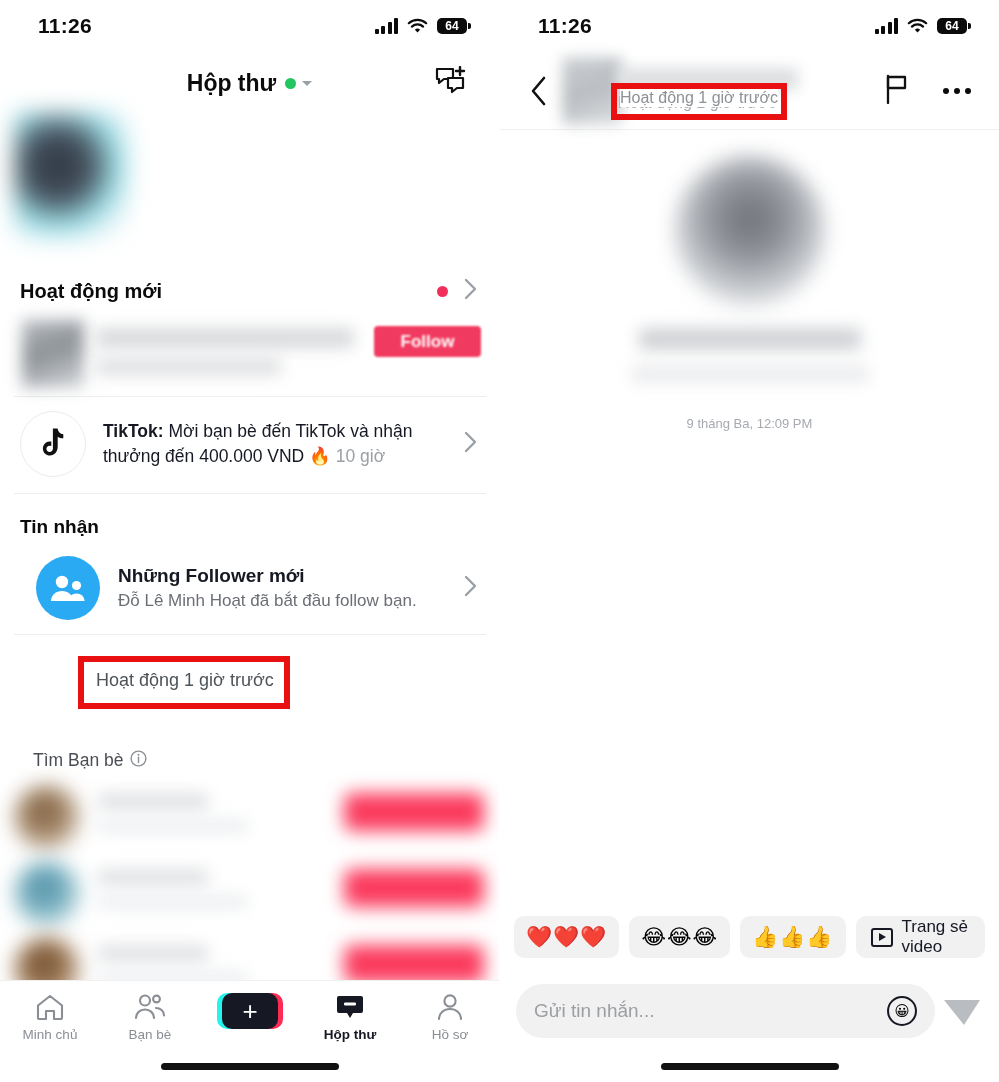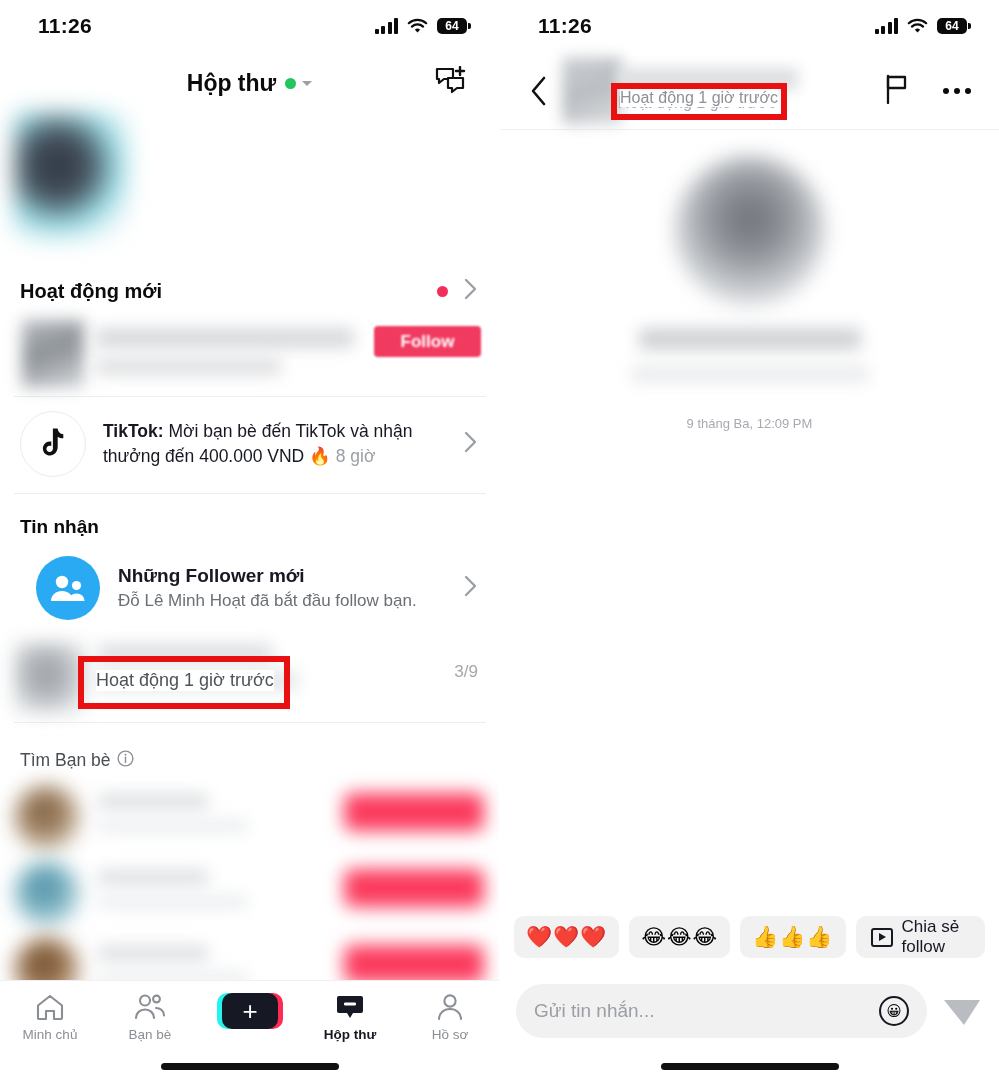--- a/index.html
+++ b/index.html
@@ -117,21 +117,21 @@
   .msg-row2 { position: relative; height: 88px; }
   .msg-row2 .av {
     position:absolute; left:14px; top:8px; width:72px; height:72px;
     background: radial-gradient(circle at 45% 45%, #9a9ea3 0%, #b6babe 40%, #e6e8ea 75%, #f4f5f6 100%);
     filter: blur(9px);
   }
   .msg-row2 .n1 { position:absolute; left:98px; top:10px; width:175px; height:18px; background:#dcdee0; filter:blur(8px); border-radius:4px; }
   .msg-row2 .n2 { position:absolute; left:98px; top:38px; width:200px; height:18px; background:#e2e4e6; filter:blur(8px); border-radius:4px; }
   .msg-count { position:absolute; right:22px; top:28px; font-size:17px; color:#a4a8ad; }
 
-  .find-head { display:flex; gap:7px; padding: 12px 0 8px 20px; }
+  .find-head { display:flex; gap:7px; padding: 12px 0 8px 20px; margin-left: 13px; }
   .find-head .t { font-size: 17.5px; color: #4a4e54; }
   .find-list { position: relative; height: 212px; }
   .fl-item { position: absolute; left: 0; width: 500px; height: 78px; }
   .fl-item .av {
     position:absolute; left:14px; top:6px; width:66px; height:66px; border-radius:50%;
     filter: blur(10px);
   }
   .fl-item .n  { position:absolute; left:98px; top:14px; width:110px; height:17px; background:#e0e2e4; filter:blur(8px); border-radius:4px; }
   .fl-item .n2 { position:absolute; left:98px; top:40px; width:150px; height:14px; background:#eceef0; filter:blur(8px); border-radius:4px; }
   .fl-item .btn {
@@ -225,21 +225,21 @@
     display:flex; align-items:center; justify-content:center; flex: 0 0 22px;
   }
   .play-box::after {
     content:""; width:0; height:0; border-left: 7px solid #161823;
     border-top: 4.5px solid transparent; border-bottom: 4.5px solid transparent;
     margin-left: 2px;
   }
 
   .composer {
     position: absolute; left: 0; bottom: 44px; width: 499px;
-    display: flex; align-items: center; gap: 14px; padding: 0 16px;
+    display: flex; align-items: center; gap: 6px; padding: 0 16px;
   }
   .input-pill {
     flex: 1; height: 54px; background: #f1f1f2; border-radius: 27px;
     display: flex; align-items: center; padding: 0 18px; position: relative;
   }
   .input-pill input {
     border: none; outline: none; background: transparent; flex: 1;
     font-size: 19px; color: #161823; font-family: inherit;
   }
   .input-pill input::placeholder { color: #9b9fa4; }
@@ -330,21 +330,21 @@
 
       <div class="row-sep"></div>
 
       <div class="tiktok-row">
         <div class="tt-circle">
           <svg width="30" height="34" viewBox="0 0 30 34">
             <path d="M19.6 1.5c.4 3.4 2.4 5.5 5.7 5.7v4.1c-1.9.2-3.6-.4-5.6-1.6v9.9c0 6.4-5.1 10.6-10.6 8.4-3.5-1.4-5-5.4-3.8-9 1.1-3.3 4.5-5.1 8-4.4v4.4c-.5-.2-1.1-.3-1.7-.3-1.8 0-3.2 1.4-3.2 3.1s1.4 3.2 3.2 3.2c1.8 0 3.3-1.4 3.3-3.2V1.5z" fill="#111"></path>
           </svg>
         </div>
         <div class="tt-text">
-          <b>TikTok:</b><span> Mời bạn bè đến TikTok và nhận thưởng đến 400.000 VND 🔥 </span><span class="tt-time">8 giờ</span>
+          <b>TikTok:</b><span> Mời bạn bè đến TikTok và nhận thưởng đến 400.000 VND 🔥 </span><span class="tt-time">10 giờ</span>
         </div>
         <span class="chev">
           <svg width="14" height="22" viewBox="0 0 14 22">
               <path d="M2 2l9 9-9 9" stroke="#9aa0a6" stroke-width="2.4" fill="none" stroke-linecap="round" stroke-linejoin="round"></path>
             </svg>
         </span>
       </div>
 
       <div class="row-sep"></div>
     </div>
@@ -365,26 +365,20 @@
           <div class="msg-title">Những Follower mới</div>
           <div class="msg-sub">Đỗ Lê Minh Hoạt đã bắt đầu follow bạn.</div>
         </div>
         <span class="chev">
           <svg width="14" height="22" viewBox="0 0 14 22">
               <path d="M2 2l9 9-9 9" stroke="#9aa0a6" stroke-width="2.4" fill="none" stroke-linecap="round" stroke-linejoin="round"></path>
             </svg>
         </span>
       </div>
 
-      <div class="msg-row2">
-        <div class="av"></div>
-        <div class="n1"></div>
-        <div class="n2"></div>
-        <div class="msg-count">3/9</div>
-      </div>
 
       <div class="row-sep"></div>
     </div>
 
     <div style="position:absolute; left:0; top:738px; width:500px;">
       <div class="find-head">
         <span class="t">Tìm Bạn bè</span>
         <span>
           <svg width="17" height="17" viewBox="0 0 17 17">
               <circle cx="8.5" cy="8.5" r="7.4" fill="none" stroke="#8b9096" stroke-width="1.4"></circle>
@@ -520,21 +514,21 @@
       
       
     </div>
 
     <div class="react-bar">
       <div class="chip">❤️❤️❤️</div>
       <div class="chip">😂😂😂</div>
       <div class="chip">👍👍👍</div>
       <div class="chip share">
         <span class="play-box"></span>
-        <span>Chia sẻ follow</span>
+        <span>Trang sẻ video</span>
       </div>
     </div>
 
     <div class="composer">
       <div class="input-pill">
         <input type="text" placeholder="Gửi tin nhắn..." style="">
         <span class="emoji-btn">
             <span class="e">😀</span>
           </span>
       </div>

